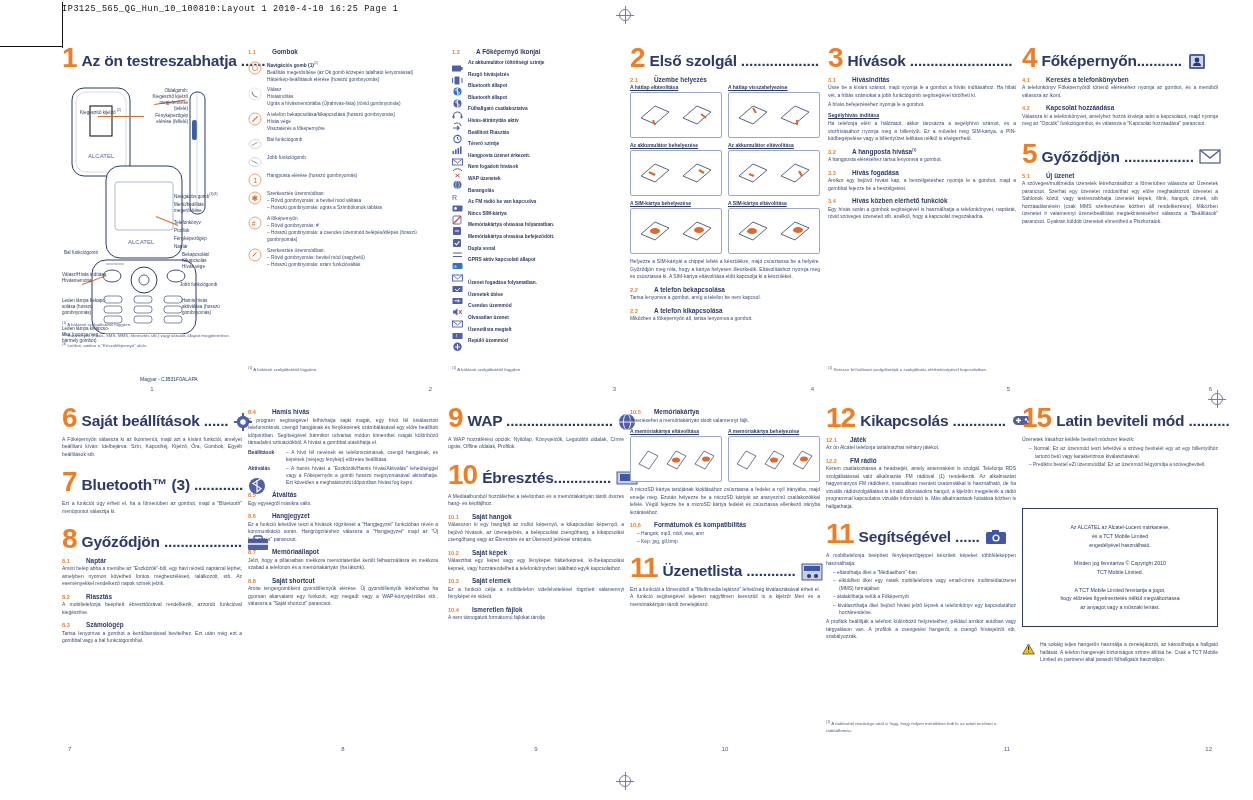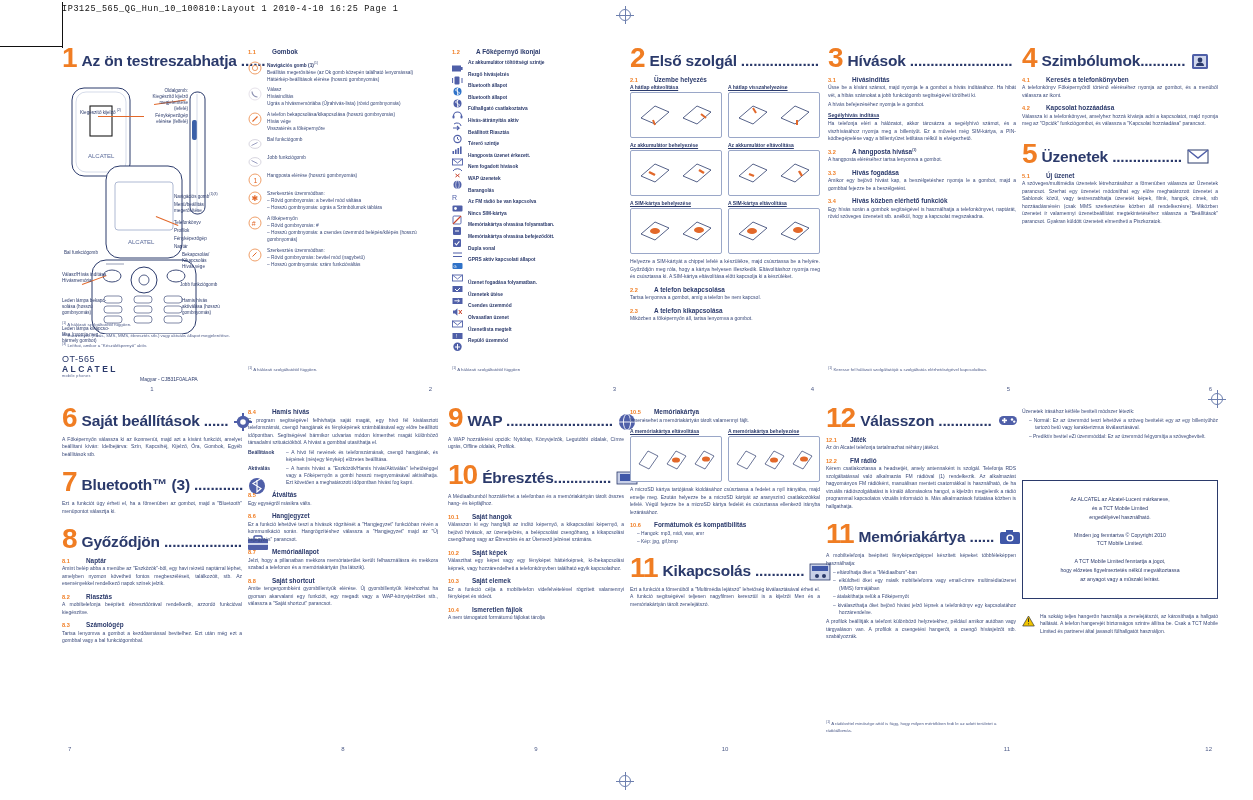--- a/index.html
+++ b/index.html
@@ -188,25 +188,20 @@
 gombnyomás)</div>
     <div class="lbl" style="left:0px;top:250px;width:56px;white-space:pre-line;">Leden lámpa kikapcso-
 lása (nyomja meg
 bármely gombot)</div>
   </div>
 
   <div style="position:absolute;left:0;top:272px;width:180px;">
     <div class="footnote"><sup class="sup">(1)</sup> <span>A hálózati szolgáltatótól függően.</span></div>
     <div class="footnote"><sup class="sup">(2)</sup> <span>Események (hívás, SMS, MMS, ébresztés stb.) vagy aktuális állapot megjelenítése.</span></div>
     <div class="footnote"><sup class="sup">(3)</sup> <span>Leíthat, amikor a "Készülékpernyő" aktív.</span></div>
-    <div class="brand">
-      <div class="model">OT-565</div>
-      <div class="alc">ALCATEL</div>
-      <div class="tag">mobile phones</div>
-    </div>
   </div>
   <div class="langline" style="position:absolute;left:78px;top:330px;">Magyar - CJB31F0ALAPA</div>
   <div class="page-no pn-center" style="bottom:-6px;">1</div>
 </div>
 
 <div class="page" style="left:248px;top:46px;width:190px;height:340px;">
   <div class="sec" style="margin-top:2px;">
     <span class="sec-num">1.1</span>
     <span class="sec-ttl">Gombok</span>
   </div>
@@ -655,21 +650,21 @@
 
   <div class="footnote" style="position:absolute;bottom:12px;left:0;">
     <sup class="sup">(1)</sup> <span>Keresse fel hálózati szolgáltatóját a szolgáltatás elérhetőségével kapcsolatban.</span>
   </div>
   <div class="page-no pn-right" style="bottom:-6px;">5</div>
 </div>
 
 <div class="page" style="left:1022px;top:46px;width:196px;height:340px;">
   <div class="chap-title">
     <span class="big-num">4</span>
-    <h1>Szimbólumok...........</h1>
+    <h1>Főképernyőn...........</h1>
     <span class="chap-ico">
       <svg width="20" height="17" viewBox="0 0 20 17">
           <rect x="2" y="1" width="16" height="15" rx="1.5" fill="#4f5fa8"></rect>
           <rect x="4" y="3" width="12" height="11" fill="#cfd6ec"></rect>
           <circle cx="10" cy="7" r="2.4" fill="#2b3a6b"></circle>
           <path d="M6 13c0-2.4 1.9-3.4 4-3.4s4 1 4 3.4z" fill="#2b3a6b"></path>
         </svg>
     </span>
   </div>
 
@@ -680,21 +675,21 @@
   <div class="body-t">A telefonkönyv Főképernyőről történő eléréséhez nyomja az gombot, és a menüből válassza az ikont.</div>
 
   <div class="sec">
     <span class="sec-num">4.2</span>
     <span class="sec-ttl">Kapcsolat hozzáadása</span>
   </div>
   <div class="body-t">Válassza ki a telefonkönyvet, amelyhez hozzá kívánja adni a kapcsolatot, majd nyomja meg az "Opciók" funkciógombot, és válassza a "Kapcsolat hozzáadása" parancsot.</div>
 
   <div class="chap-title" style="margin-top:14px;">
     <span class="big-num">5</span>
-    <h1>Üzenetek .................</h1>
+    <h1>Győződjön .................</h1>
     <span class="chap-ico">
       <svg width="22" height="15" viewBox="0 0 22 15">
           <rect x="1" y="1" width="20" height="13" fill="#fff" stroke="#2b3a6b" stroke-width="1"></rect>
           <path d="M1 1 L11 9 L21 1" fill="none" stroke="#4f5fa8" stroke-width="1.4"></path>
         </svg>
     </span>
   </div>
   <div class="sec">
     <span class="sec-num">5.1</span>
     <span class="sec-ttl">Új üzenet</span>
@@ -912,39 +907,39 @@
     <span class="sec-num">10.6</span>
     <span class="sec-ttl">Formátumok és kompatibilitás</span>
   </div>
   <ul class="dash">
     <li>Hangok: mp3, midi, wav, amr</li>
     <li>Kép: jpg, gif,bmp</li>
   </ul>
 
   <div class="chap-title" style="margin-top:10px;">
     <span class="big-num">11</span>
-    <h1>Kikapcsolás ............</h1>
+    <h1>Üzenetlista ............</h1>
     <span class="chap-ico">
       <svg width="22" height="18" viewBox="0 0 22 18">
           <rect x="1" y="1" width="20" height="16" fill="#c8d0e8" stroke="#2b3a6b" stroke-width=".8"></rect>
           <rect x="3" y="3" width="16" height="5" fill="#3f57a8"></rect>
           <circle cx="8" cy="13" r="2" fill="#2b3a6b"></circle>
           <circle cx="15" cy="13" r="2" fill="#2b3a6b"></circle>
         </svg>
     </span>
   </div>
   <div class="body-t">Ezt a funkciót a főmenüből a "Multimédia lejátszó" lehetőség kiválasztásával érheti el. A funkció segítségével teljesen nagyfilmen keresztül is a kijelzői Men és a memóriakártyán tárolt zenelejátszó.</div>
 
   <div class="page-no pn-center" style="bottom:-6px;">10</div>
 </div>
 
 <div class="page" style="left:826px;top:406px;width:190px;height:340px;">
   <div class="chap-title">
     <span class="big-num">12</span>
-    <h1>Válasszon .............</h1>
+    <h1>Kikapcsolás .............</h1>
     <span class="chap-ico">
       <svg width="22" height="14" viewBox="0 0 22 14">
           <rect x="2" y="3" width="18" height="9" rx="4.5" fill="#4f5fa8"></rect>
           <rect x="5" y="6.6" width="5" height="1.6" fill="#fff"></rect>
           <rect x="6.7" y="5" width="1.6" height="5" fill="#fff"></rect>
           <circle cx="15" cy="6.5" r="1.2" fill="#fff"></circle>
           <circle cx="17.2" cy="8.6" r="1.2" fill="#fff"></circle>
         </svg>
     </span>
   </div>
@@ -955,21 +950,21 @@
   <div class="body-t">Az ön Alcatel telefonja tartalmazhat néhány játékot.</div>
 
   <div class="sec">
     <span class="sec-num">12.2</span>
     <span class="sec-ttl">FM rádió</span>
   </div>
   <div class="body-t">Kérem csatlakoztassa a headsetjét, amely antennaként is szolgál. Telefonja RDS szolgáltatással való alkalmazás FM rádióval (1) rendelkezik. Az alkalmazást hagyományos FM rádióként, manuálisan mentett csatornákkal is használható, de ha vizuális rádiószolgáltatást is kínáló állomásokra hangol, a kijelzőn megjelenik a rádió programmal kapcsolatos vizuális információ is. Más alkalmazások futtatása közben is hallgathatja.</div>
 
   <div class="chap-title" style="margin-top:12px;">
     <span class="big-num">11</span>
-    <h1>Memóriakártya ......</h1>
+    <h1>Segítségével ......</h1>
     <span class="chap-ico">
       <svg width="22" height="16" viewBox="0 0 22 16">
           <rect x="1" y="3" width="20" height="12" rx="1.5" fill="#3f57a8"></rect>
           <rect x="7" y="1" width="7" height="3" fill="#3f57a8"></rect>
           <circle cx="11" cy="9" r="3.6" fill="#fff"></circle>
           <circle cx="11" cy="9" r="2.2" fill="#3f57a8"></circle>
         </svg>
     </span>
   </div>
   <div class="body-t">A mobiltelefonja beépített fényképezőgéppel készített képeket többféleképpen használhatja:</div>
@@ -982,20 +977,24 @@
 
   <div class="body-t">A profilok beállítják a telefont különböző helyzetekhez, például amikor autóban vagy tárgyaláson van. A profilok a csengetési hangerőt, a csengő hívásjelzőt stb. szabályozzák.</div>
 
   <div class="footnote" style="position:absolute;bottom:12px;left:0;">
     <sup class="sup">(1)</sup> <span>A rádióvétel minősége attól is függ, hogy milyen mértékben fedi le az adott területet a rádióállomás.</span>
   </div>
   <div class="page-no pn-right" style="bottom:-6px;">11</div>
 </div>
 
 <div class="page" style="left:1022px;top:406px;width:196px;height:340px;">
+  <div class="chap-title">
+    <span class="big-num">15</span>
+    <h1>Latin beviteli mód ..........</h1>
+  </div>
   <div class="body-t">Üzenetek írásához kétféle beviteli módszer létezik:</div>
   <ul class="dash">
     <li>Normál: Ez az üzemmód teszi lehetővé a szöveg bevitelét egy az egy billentyűhöz tartozó betű vagy karakterizmus kiválasztásával.</li>
     <li>Prediktív bevitel eZi üzemmóddal: Ez az üzemmód felgyorsítja a szövegbevitelt.</li>
   </ul>
 
   <div class="copybox">
     <p style="white-space:pre-line;">Az ALCATEL az Alcatel-Lucent márkaneve,
 és a TCT Mobile Limited
 engedélyével használható.</p>

